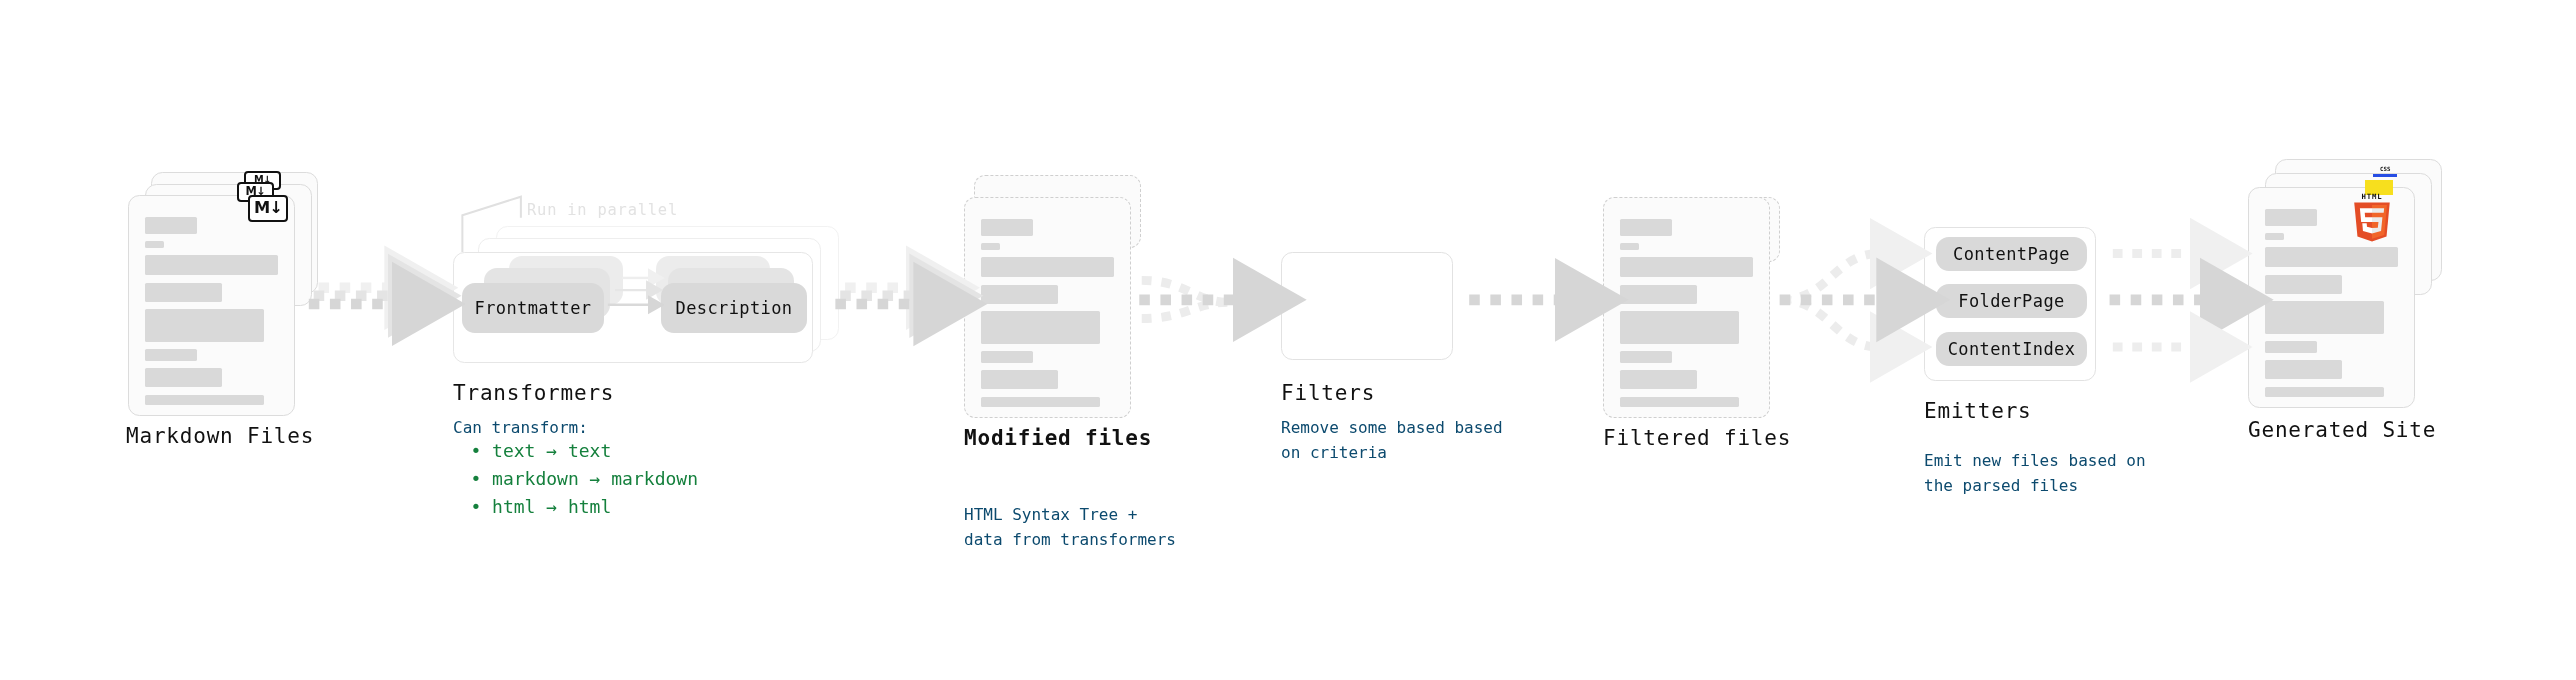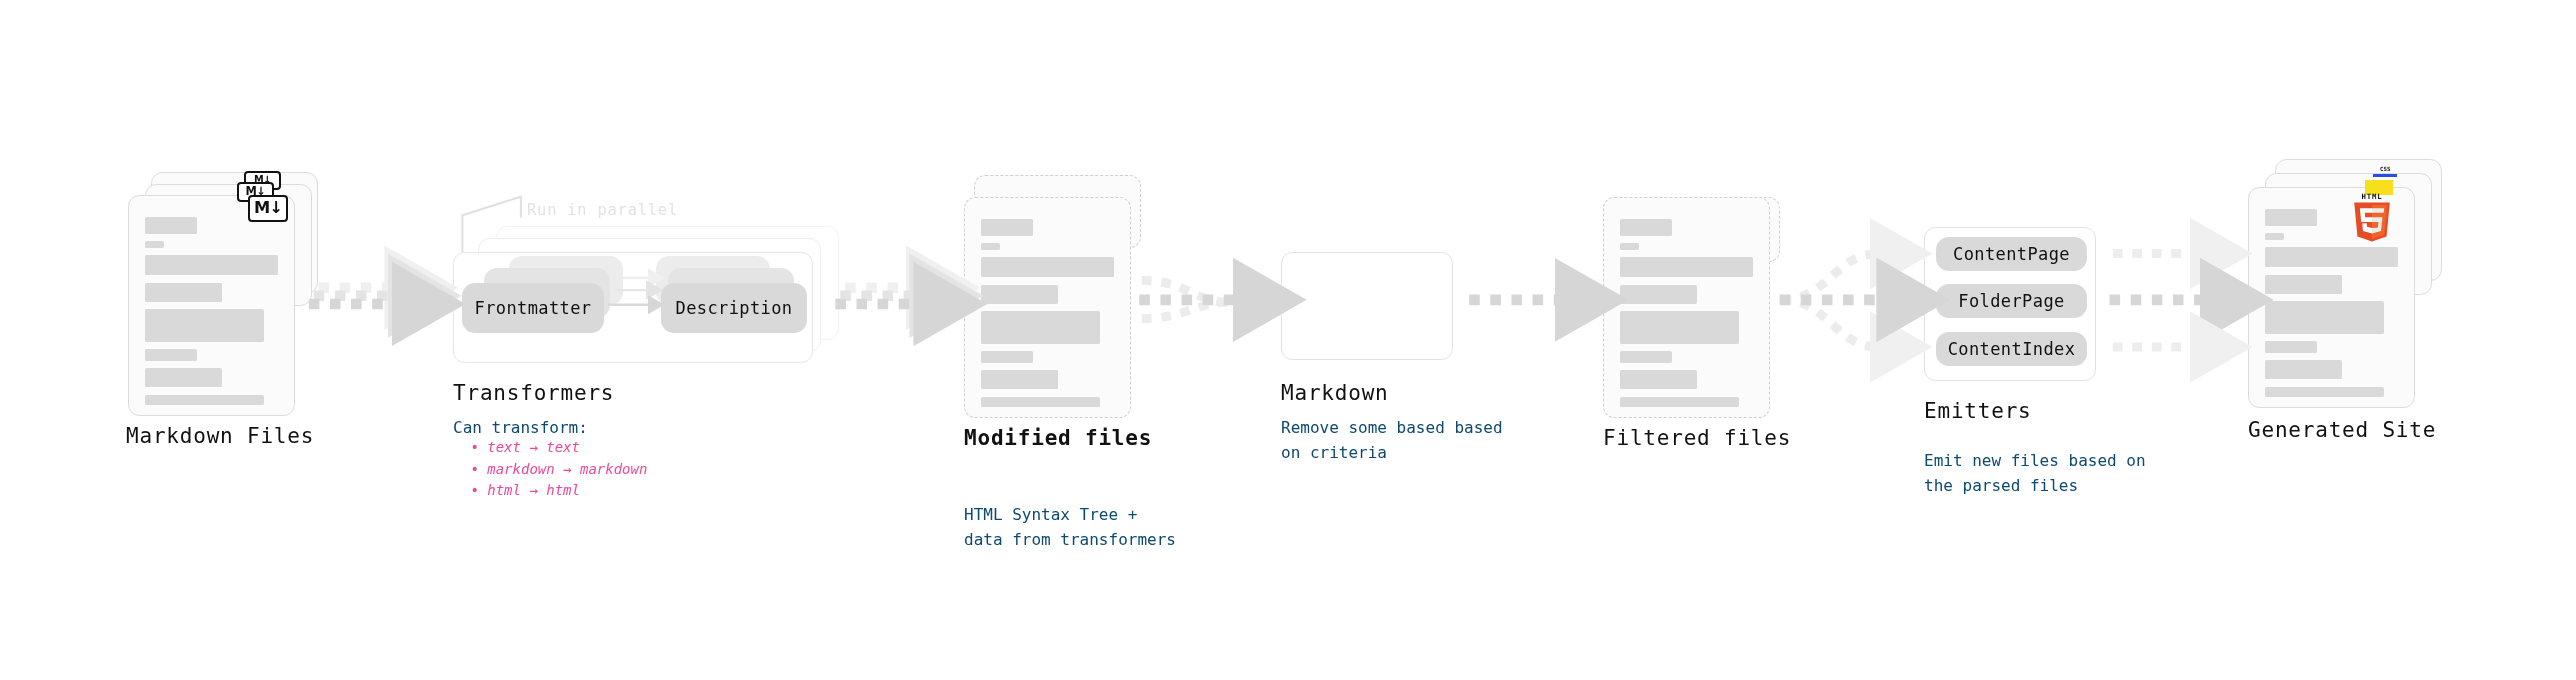--- a/index.html
+++ b/index.html
@@ -74,24 +74,23 @@
   }
   .sub-label{
     position:absolute;
     font-size:16px;
     color:#0c4a6e;
     line-height:1.55;
     white-space:pre-line;
   }
   .sub-list{
     position:absolute;
-    font-size:14px;
-    color:#ec4899;
+    font-size:18px;
+    color:#15803d;
     line-height:1.55;
-    font-style:italic;
   }
   .sub-list .li{padding-left:11.4px;}
   .ghost-label{
     position:absolute;
     font-size:15.4px;
     color:#e2e2e2;
     white-space:nowrap;
     letter-spacing:0.8px;
   }
 
@@ -171,21 +170,21 @@
       <div class="bar" style="width:119px;height:9.8px;"></div>
     </div>
   </div>
 
   <div class="h-label" style="left:964px;top:426px;font-weight:bold;">Modified files</div>
   <div class="sub-label" style="left:964px;top:463px;margin-top:40px;">HTML Syntax Tree +
 data from transformers</div>
 
   <div class="procbox" style="left:1281px;top:252px;width:172px;height:108px;"></div>
 
-  <div class="h-label" style="left:1281px;top:381px;">Markdown</div>
+  <div class="h-label" style="left:1281px;top:381px;">Filters</div>
   <div class="sub-label" style="left:1281px;top:416px;">Remove some based based
 on criteria</div>
 
   <div class="doccard dashed" style="left:1613px;top:197px;width:167px;height:65px;"></div>
 
   <div class="doccard dashed" style="left:1603px;top:197px;width:167px;height:221px;">
     <div class="bars">
       <div class="bar" style="width:52px;height:17px;"></div>
       <div class="bar" style="width:18.7px;height:6.5px;"></div>
       <div class="bar" style="width:133px;height:20.3px;"></div>

